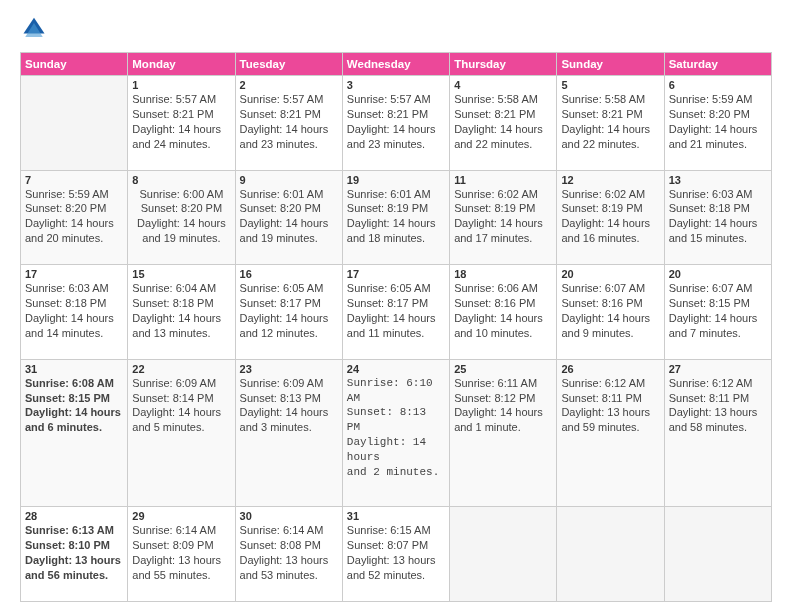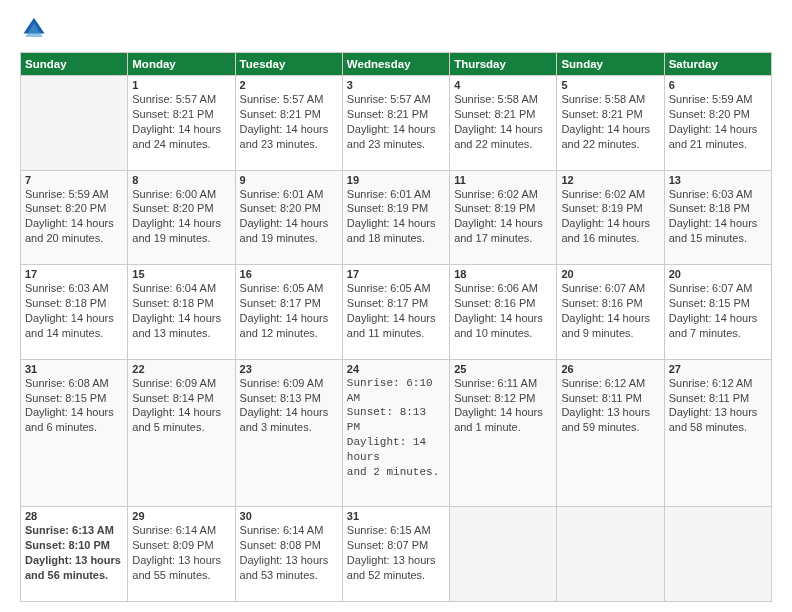--- a/index.html
+++ b/index.html
@@ -60,21 +60,21 @@
       font-size: 13px;
       color: #555;
     }
     .calendar {
       flex: 1;
       border-collapse: collapse;
       width: 100%;
       table-layout: fixed;
     }
     .calendar th {
-      background: #15803d;
+      background: #ec4899;
       color: #fff;
       font-size: 11.5px;
       font-weight: bold;
       padding: 5px 4px;
       text-align: left;
       border: 1px solid #ccc;
     }
     .calendar td {
       border: 1px solid #ccc;
       vertical-align: top;
@@ -186,21 +186,21 @@
         <tr>
           <td>
             <span class="day-num">7</span>
             <div class="day-info" style="white-space: pre-line;">Sunrise: 5:59 AM
 Sunset: 8:20 PM
 Daylight: 14 hours
 and 20 minutes.</div>
           </td>
           <td>
             <span class="day-num">8</span>
-            <div class="day-info" style="white-space: pre-line;">Sunrise: 6:00 AM
+            <div class="day-info" style="white-space: pre-line; text-align: center;">Sunrise: 6:00 AM
 Sunset: 8:20 PM
 Daylight: 14 hours
 and 19 minutes.</div>
           </td>
           <td>
             <span class="day-num">9</span>
             <div class="day-info" style="white-space: pre-line;">Sunrise: 6:01 AM
 Sunset: 8:20 PM
 Daylight: 14 hours
 and 19 minutes.</div>
@@ -281,21 +281,21 @@
             <span class="day-num">20</span>
             <div class="day-info" style="white-space: pre-line;">Sunrise: 6:07 AM
 Sunset: 8:15 PM
 Daylight: 14 hours
 and 7 minutes.</div>
           </td>
         </tr>
         <tr>
           <td>
             <span class="day-num">31</span>
-            <div class="day-info" style="white-space: pre-line;">Sunrise: 6:08 AM
+            <div class="day-info" style="white-space: pre-line; font-weight: bold;">Sunrise: 6:08 AM
 Sunset: 8:15 PM
 Daylight: 14 hours
 and 6 minutes.</div>
           </td>
           <td>
             <span class="day-num">22</span>
             <div class="day-info" style="white-space: pre-line;">Sunrise: 6:09 AM
 Sunset: 8:14 PM
 Daylight: 14 hours
 and 5 minutes.</div>

